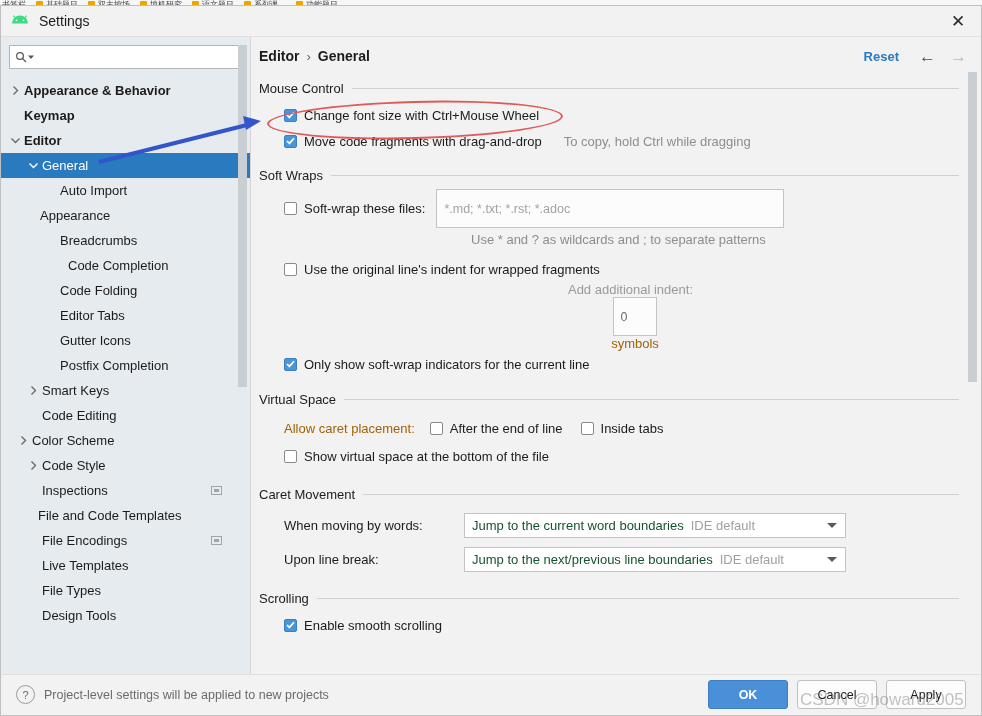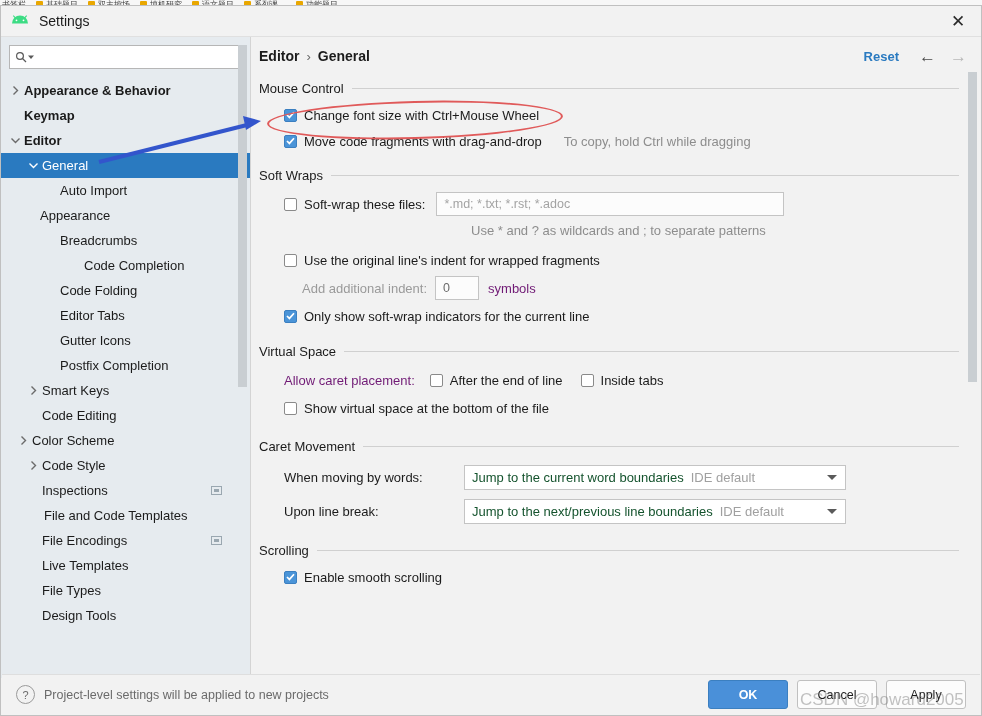--- a/index.html
+++ b/index.html
@@ -116,28 +116,28 @@
     display:flex;align-items:center;justify-content:center;margin-right:7px;
   }
   .cb.on{background:#4a94d8;border-color:#3b7fc0;}
   .cb.on svg{display:block;}
   .cb svg{display:none;}
   .cb-label{font-size:13px;color:#1b1b1b;}
   .hint{font-size:13px;color:#8d8d8d;margin-left:22px;}
   .sub-hint{font-size:13px;color:#8d8d8d;}
 
   .txtinput{
-    height:24px;border:1px solid #c4c4c4;background:#fcfcfc;
+    height:39px;border:1px solid #c4c4c4;background:#fcfcfc;
     box-sizing:border-box;display:flex;align-items:center;padding:0 7px;
     font-size:12.5px;color:#a3a3a3;
   }
   .softwrap-input{width:348px;margin-left:11px;}
   .indent-input{width:44px;margin-left:8px;color:#6b6b6b;font-size:12.5px;}
 
-  .lbl{font-size:13px;color:#701a75;}
+  .lbl{font-size:13px;color:#a16207;}
   .lbl.dim{color:#9a9a9a;}
 
   .combo{
     height:25px;border:1px solid #c4c4c4;background:#ffffff;box-sizing:border-box;
     display:flex;align-items:center;padding:0 7px;width:382px;position:relative;
   }
   .combo .val{font-size:13px;color:#14532d;}
   .combo .def{font-size:13px;color:#a0a0a0;margin-left:7px;}
   .combo .arrow{
     position:absolute;right:8px;width:0;height:0;
@@ -302,21 +302,21 @@
               <span>Appearance</span>
             </div>
             <div class="tree-row" style="padding-left: 44px;">
               <span class="chev empty" style="color: rgb(107, 107, 107);">
                 <svg width="13" height="13" viewBox="0 0 13 13">
                   <path d="M4.5 2.5 L8.5 6.5 L4.5 10.5" fill="none" stroke="currentColor" stroke-width="1.4" transform=""></path>
                 </svg>
               </span>
               <span>Breadcrumbs</span>
             </div>
-            <div class="tree-row" style="padding-left: 68px;">
+            <div class="tree-row" style="padding-left: 52px;">
               <span class="chev empty" style="color: rgb(107, 107, 107);">
                 <svg width="13" height="13" viewBox="0 0 13 13">
                   <path d="M4.5 2.5 L8.5 6.5 L4.5 10.5" fill="none" stroke="currentColor" stroke-width="1.4" transform=""></path>
                 </svg>
               </span>
               <span>Code Completion</span>
             </div>
             <div class="tree-row" style="padding-left: 44px;">
               <span class="chev empty" style="color: rgb(107, 107, 107);">
                 <svg width="13" height="13" viewBox="0 0 13 13">
@@ -385,21 +385,21 @@
               <span class="chev empty" style="color: rgb(107, 107, 107);">
                 <svg width="13" height="13" viewBox="0 0 13 13">
                   <path d="M4.5 2.5 L8.5 6.5 L4.5 10.5" fill="none" stroke="currentColor" stroke-width="1.4" transform=""></path>
                 </svg>
               </span>
               <span>Inspections</span>
               <span class="proj-icon">
                 <i></i>
               </span>
             </div>
-            <div class="tree-row" style="padding-left: 28px;">
+            <div class="tree-row" style="padding-left: 22px;">
               <span class="chev empty" style="color: rgb(107, 107, 107);">
                 <svg width="13" height="13" viewBox="0 0 13 13">
                   <path d="M4.5 2.5 L8.5 6.5 L4.5 10.5" fill="none" stroke="currentColor" stroke-width="1.4" transform=""></path>
                 </svg>
               </span>
               <span>File and Code Templates</span>
             </div>
             <div class="tree-row" style="padding-left: 26px;">
               <span class="chev empty" style="color: rgb(107, 107, 107);">
                 <svg width="13" height="13" viewBox="0 0 13 13">
@@ -490,21 +490,21 @@
             </div>
             <div class="row" style="padding-left:212px;min-height:22px;">
               <span class="sub-hint">Use * and ? as wildcards and ; to separate patterns</span>
             </div>
             <div class="row indent" style="margin-top:6px;">
               <span class="cb">
                 
               </span>
               <span class="cb-label">Use the original line's indent for wrapped fragments</span>
             </div>
-            <div class="row indent2" style="min-height:30px;">
+            <div class="row indent2" style="min-height:30px;flex-direction:column;">
               <span class="lbl dim">Add additional indent:</span>
               <span class="txtinput indent-input">0</span>
               <span class="lbl" style="margin-left:9px;">symbols</span>
             </div>
             <div class="row indent">
               <span class="cb on">
                 <svg width="9" height="8" viewBox="0 0 9 8">
                     <path d="M1 4 L3.4 6.4 L8 1.3" fill="none" stroke="#ffffff" stroke-width="1.7"></path>
                   </svg>
               </span>

